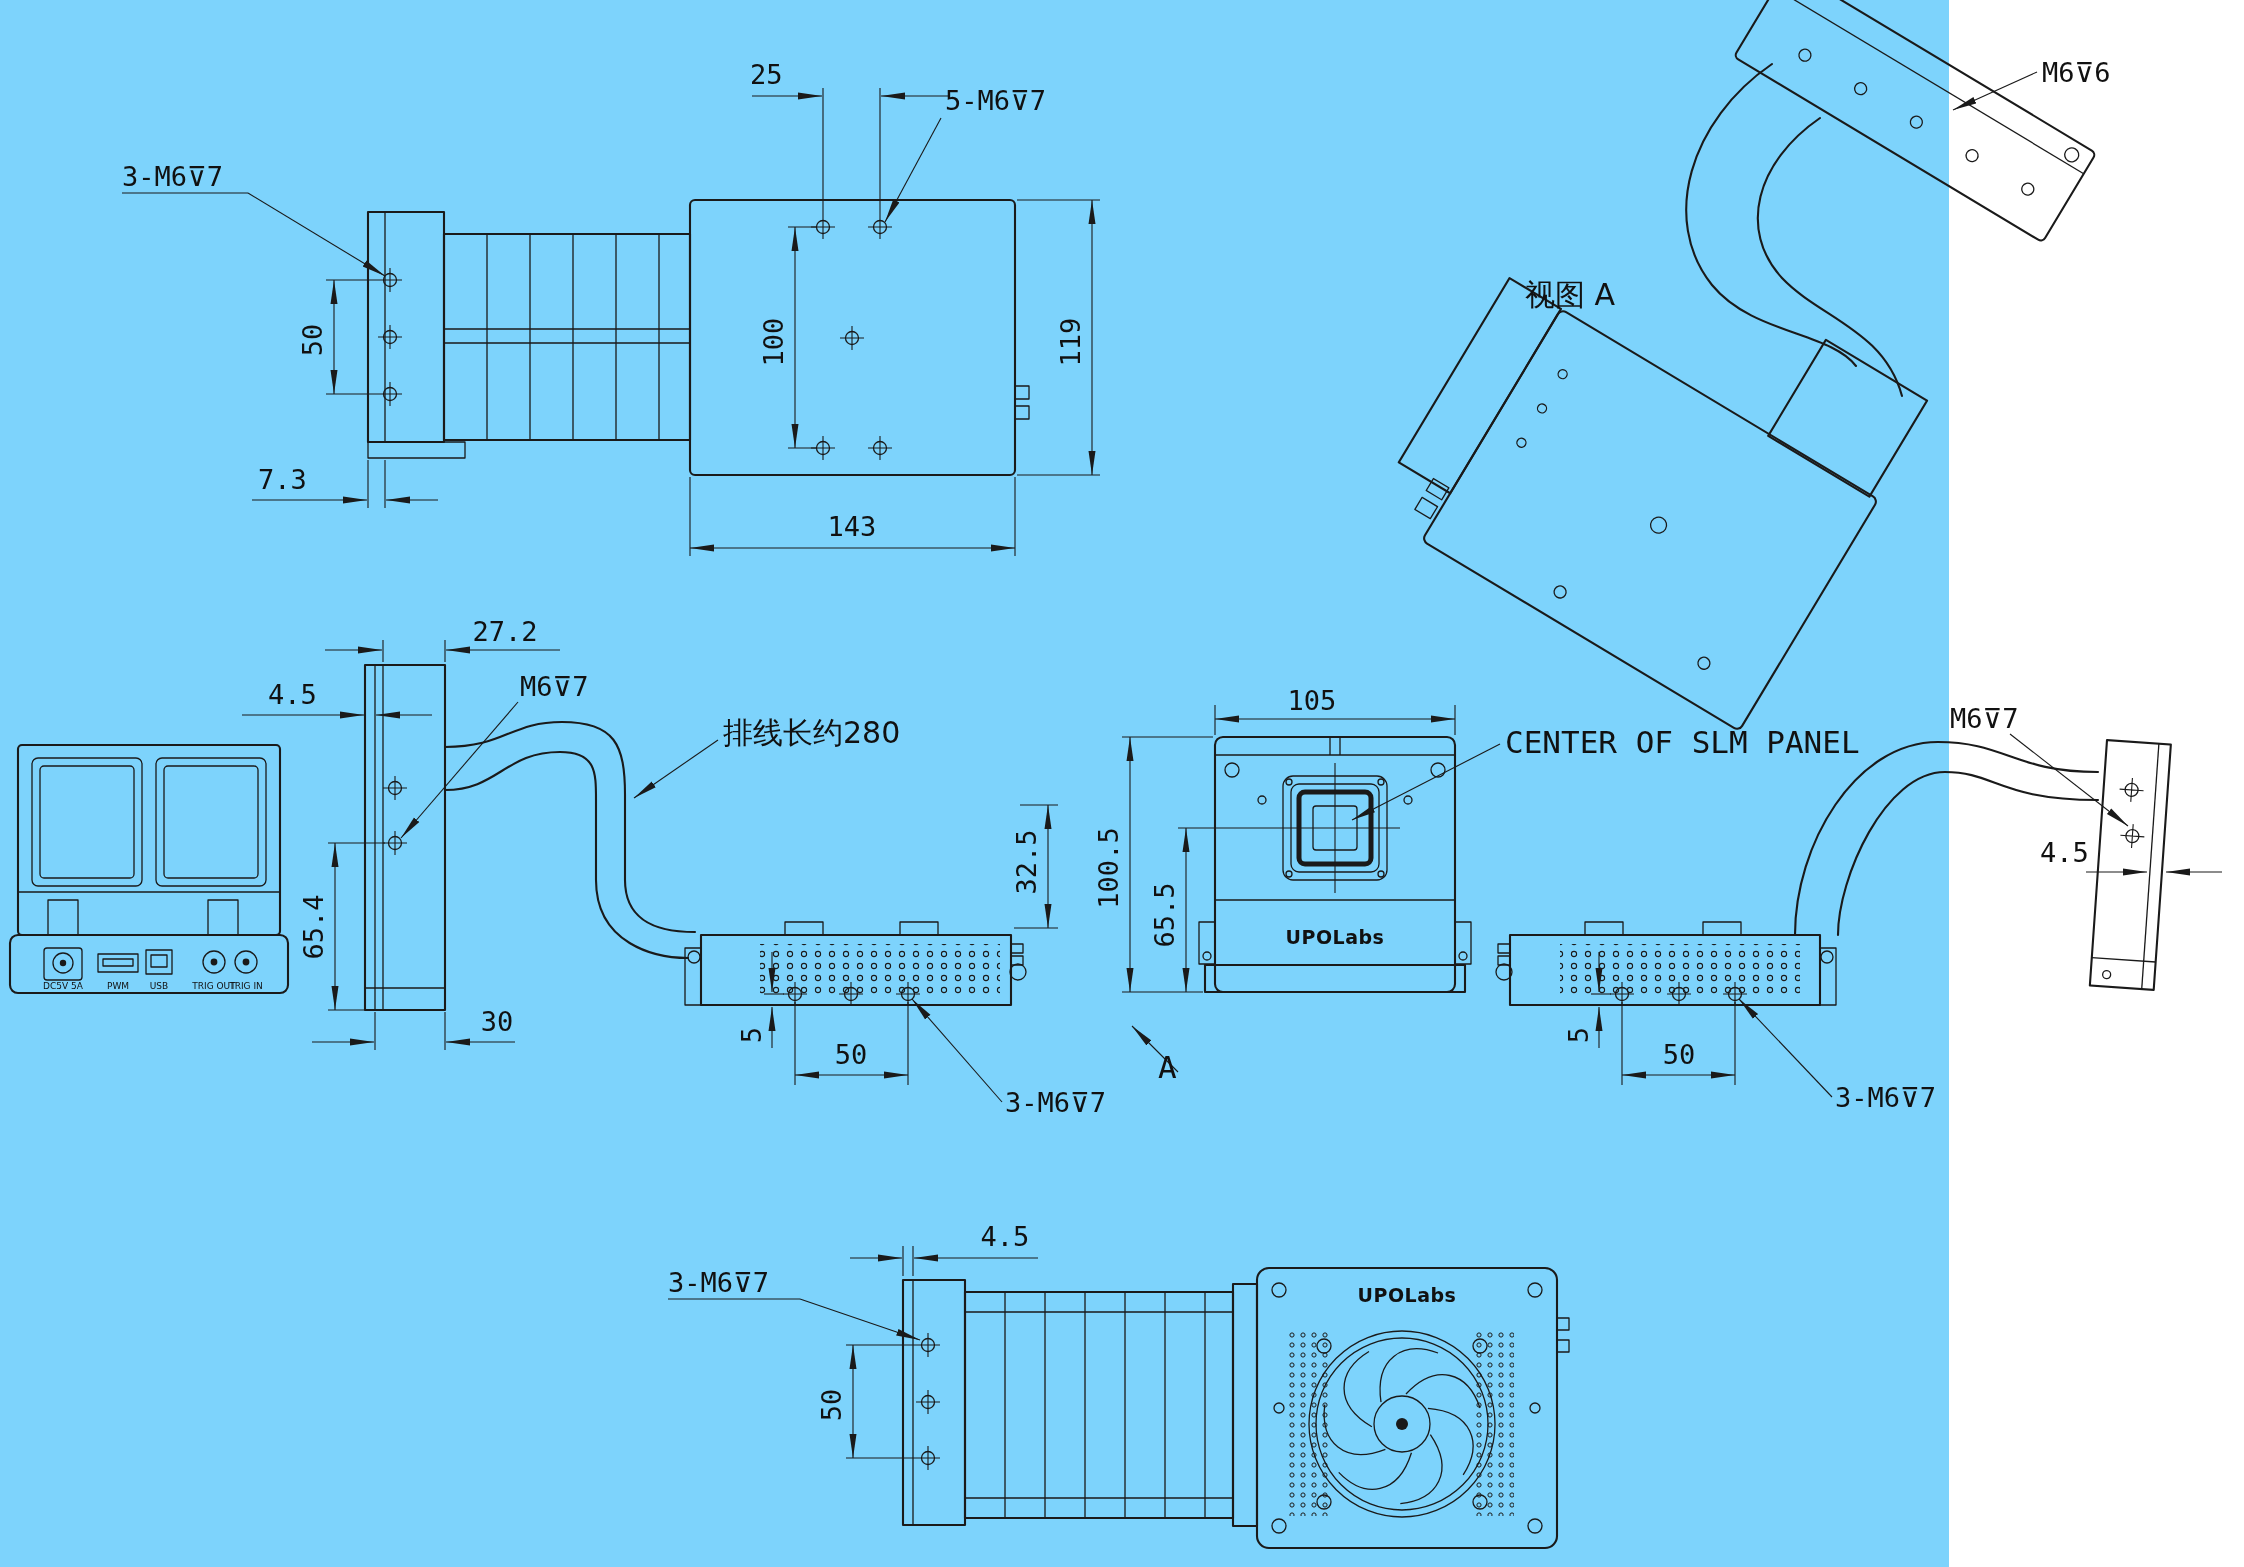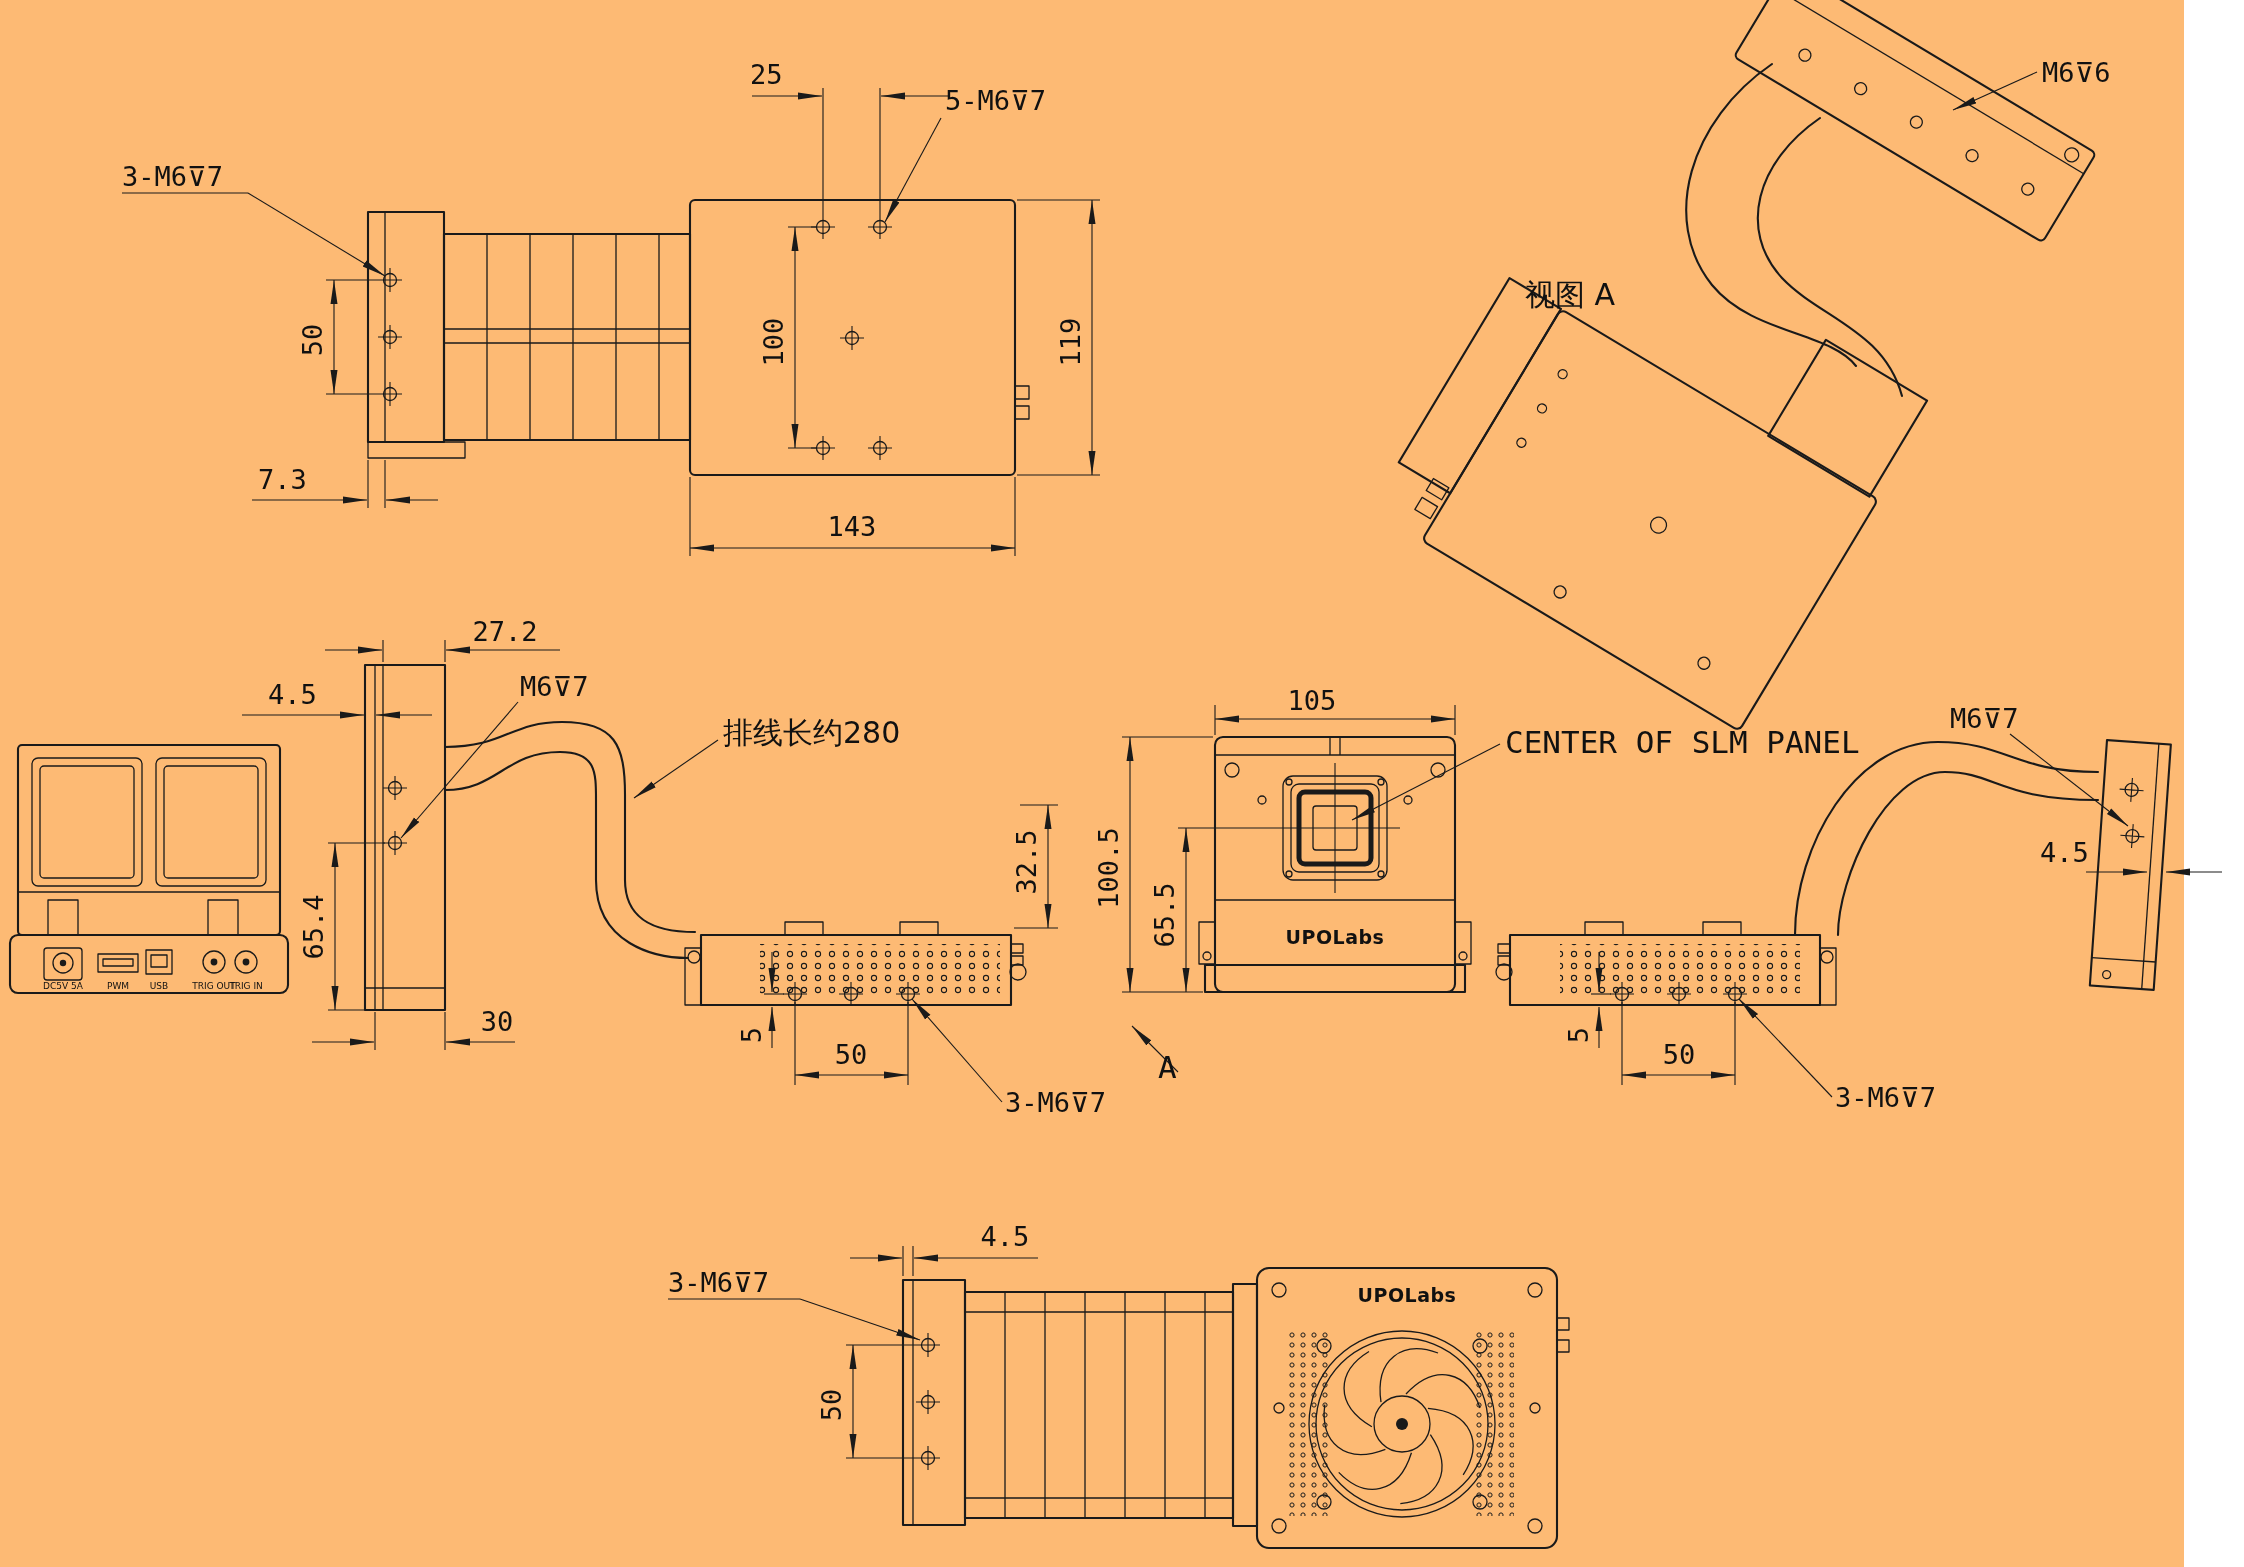--- a/index.html
+++ b/index.html
@@ -1,16 +1,16 @@
 <!DOCTYPE html>
 <html><head>
 <meta charset="utf-8">
 <style>
   html,body{margin:0;padding:0;background:#fff;}
-  #stage{width:2184px;height:1567px;position:relative;background:#fdba74;}
+  #stage{width:1949px;height:1567px;position:relative;background:#7dd3fc;}
   svg{display:block;}
   .ol{fill:none;stroke:#1a1a1a;stroke-width:2.1;stroke-linejoin:round;stroke-linecap:round;}
   .ol2{fill:none;stroke:#1a1a1a;stroke-width:1.3;stroke-linejoin:round;}
   .dim{fill:none;stroke:#1a1a1a;stroke-width:1.1;}
   .hole{fill:none;stroke:#1a1a1a;stroke-width:1.3;}
   text{fill:#111;}
   .dt{font:27px "DejaVu Sans Mono","DejaVu Sans",monospace;}
   .dtl{font:31px "DejaVu Sans Mono","DejaVu Sans",monospace;}
   .cjk{font:30px "DejaVu Sans",sans-serif;}
   .brand{font:bold 19px "DejaVu Sans",sans-serif;letter-spacing:.5px;}

